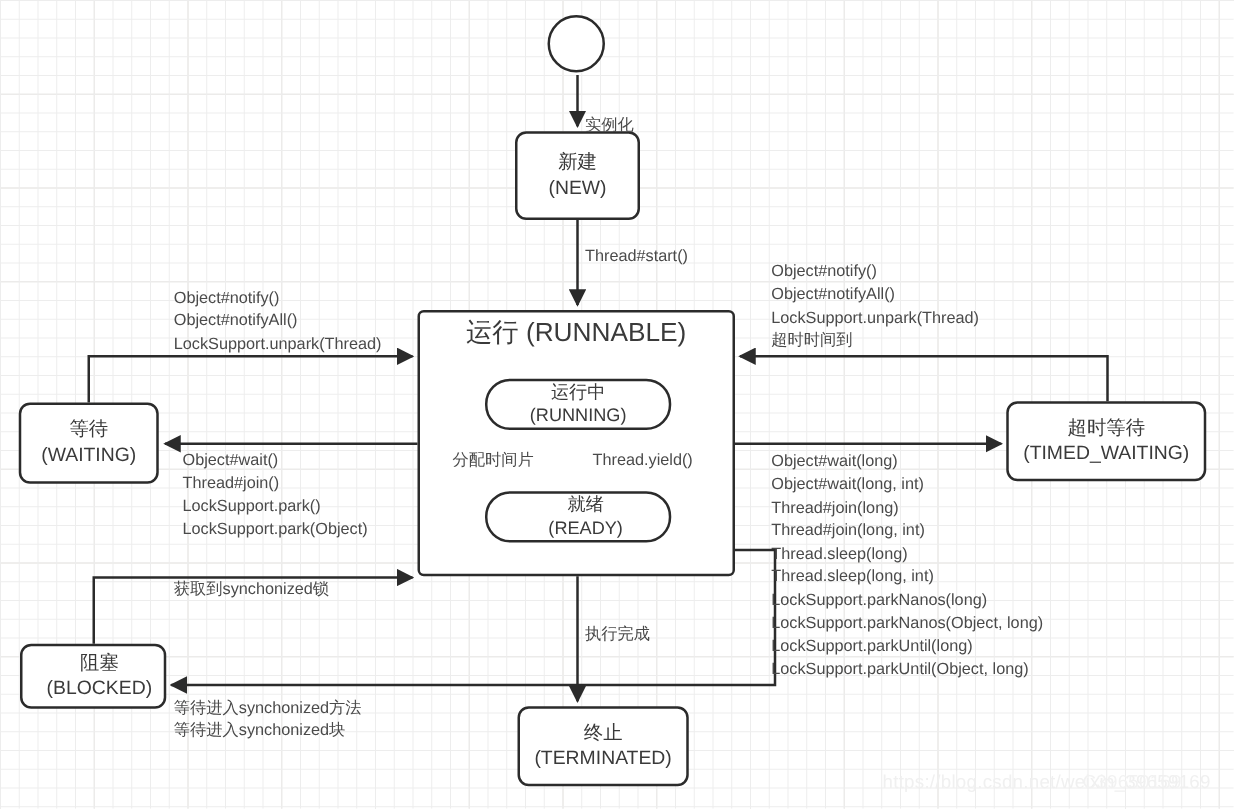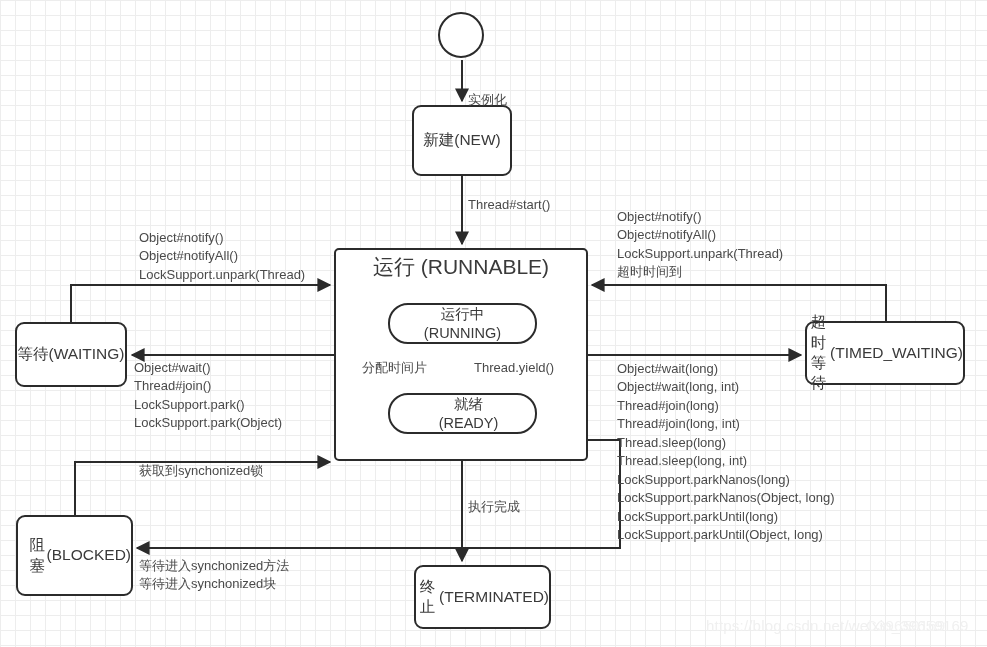--- a/index.html
+++ b/index.html
@@ -30,20 +30,21 @@
     height: 647px;
     pointer-events: none;
   }
   .node {
     position: absolute;
     box-sizing: border-box;
     background: #ffffff;
     border: 2px solid #2b2b2b;
     border-radius: 9px;
     display: flex;
+    flex-direction: column;
     align-items: center;
     justify-content: center;
     color: #3a3a3a;
     font-size: 15.5px;
     line-height: 1.32;
     text-align: center;
     z-index: 3;
   }
   .node .cn { display: block; }
   .node .en { display: block; }
@@ -172,39 +173,39 @@
   <div class="node" style="left:15px; top:322px; width:112px; height:65px;">
     <span class="cn">等待</span>
     <span class="en">(WAITING)</span>
   </div>
 
   <div class="node" style="left:805px; top:321px; width:160px; height:64px;">
     <span class="cn">超时等待</span>
     <span class="en">(TIMED_WAITING)</span>
   </div>
 
-  <div class="node" style="left:16px; top:515px; width:117px; height:81px;padding-left:10px;">
+  <div class="node" style="left:16px; top:515px; width:117px; height:52px;padding-left:10px;">
     <span class="cn">阻塞</span>
     <span class="en">(BLOCKED)</span>
   </div>
 
   <div class="node" style="left:394px; top:565px; width:137px; height:64px;margin-left:20px;">
     <span class="cn">终止</span>
     <span class="en">(TERMINATED)</span>
   </div>
 
   <div class="lbl" style="left:468px; top:67px;margin-top:24px;">实例化</div>
 
   <div class="lbl" style="left:468px; top:196px;">Thread#start()</div>
 
   <div class="lbl" style="left:139px; top:229px;">Object#notify()
 Object#notifyAll()
 LockSupport.unpark(Thread)</div>
 
-  <div class="lbl" style="left:134px; top:359px;">Object#wait()
+  <div class="lbl" style="left:146px; top:359px;">Object#wait()
 Thread#join()
 LockSupport.park()
 LockSupport.park(Object)</div>
 
   <div class="lbl" style="left:617px; top:208px;">Object#notify()
 Object#notifyAll()
 LockSupport.unpark(Thread)
 超时时间到</div>
 
   <div class="lbl" style="left:617px; top:360px;">Object#wait(long)

